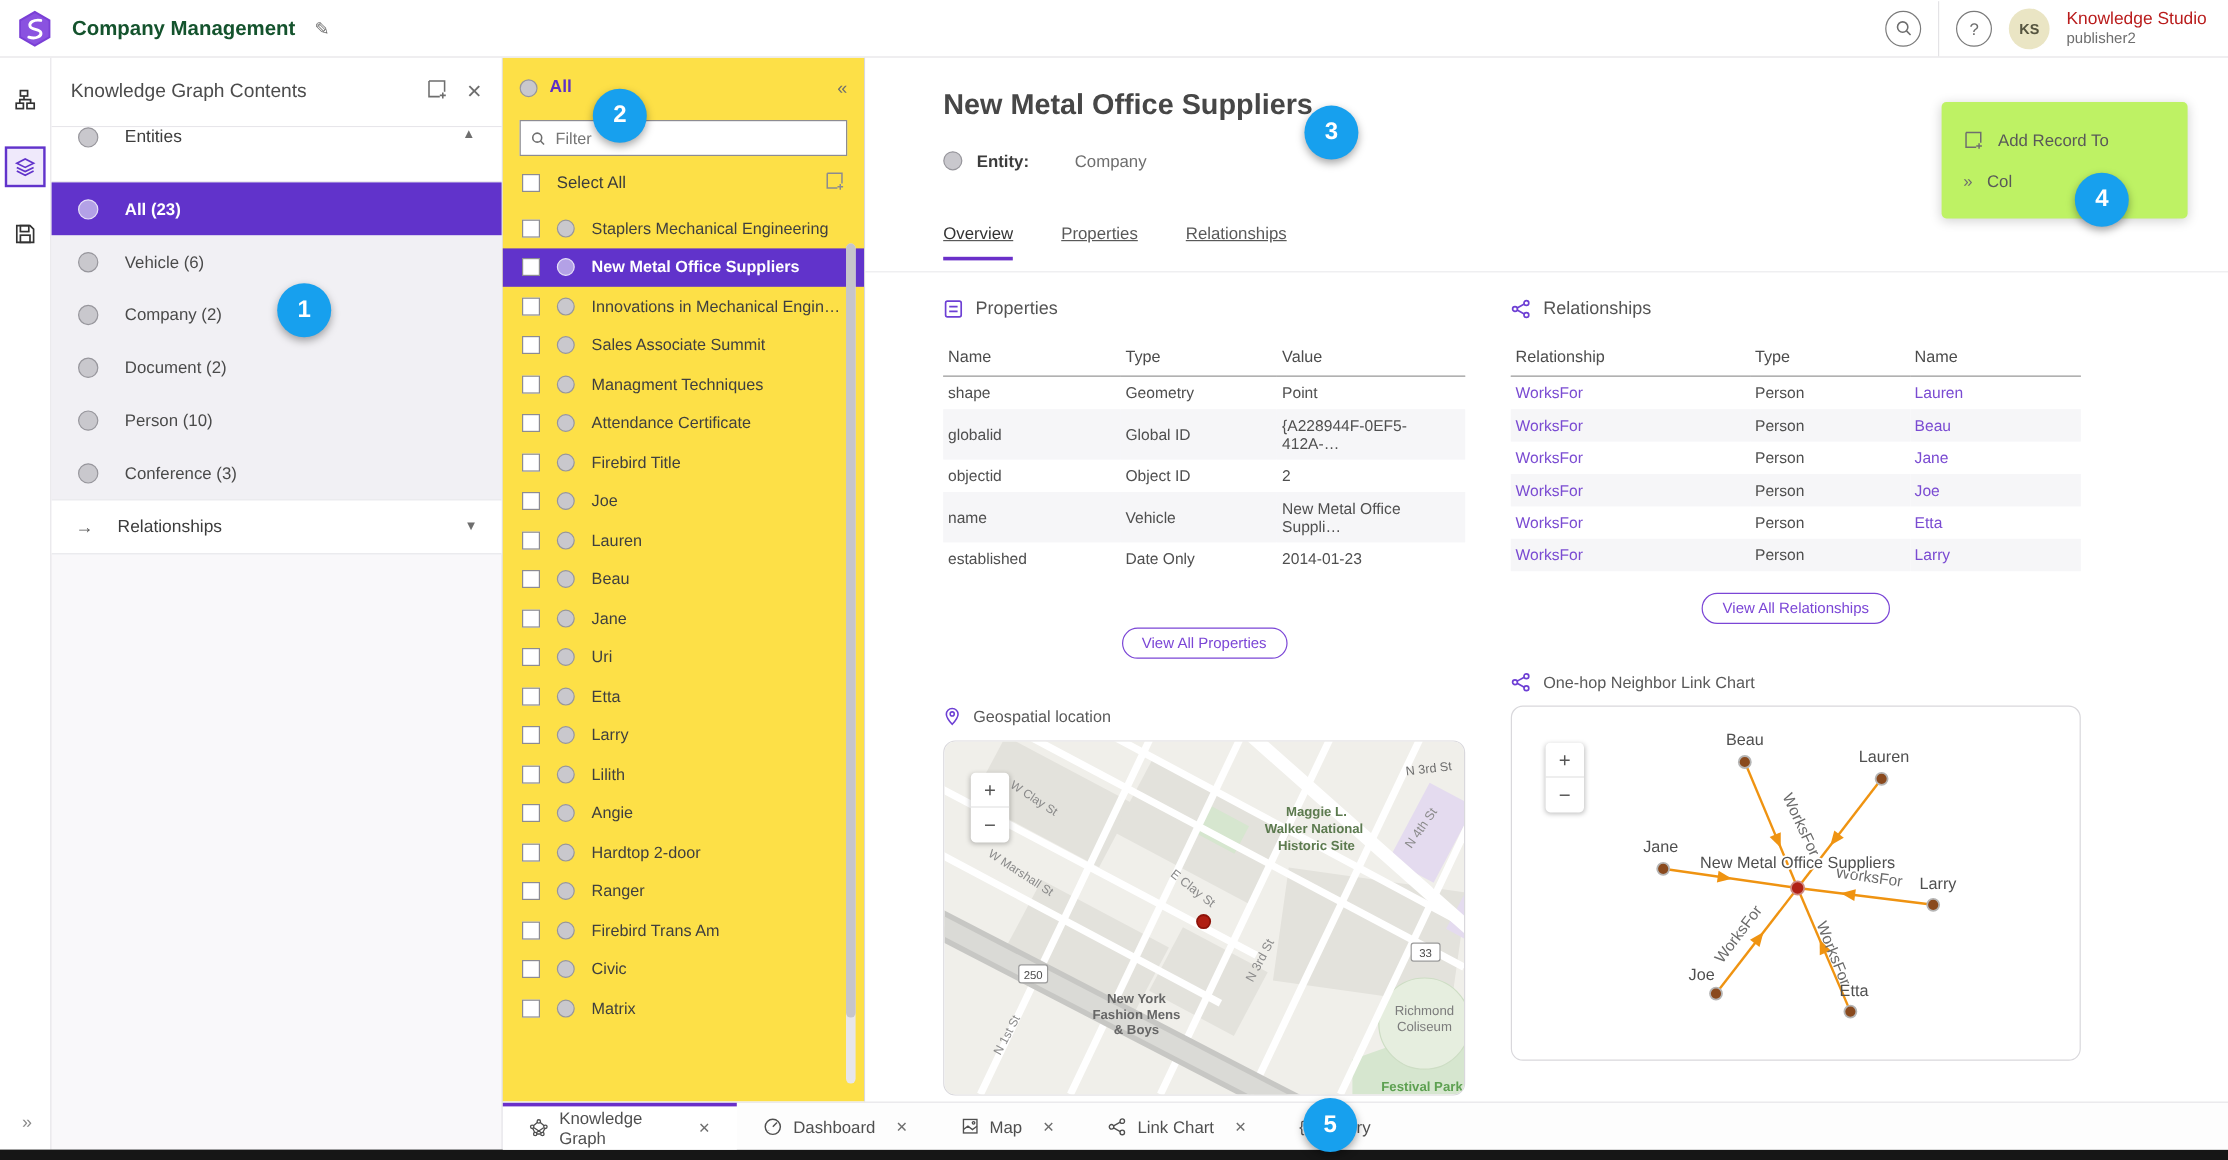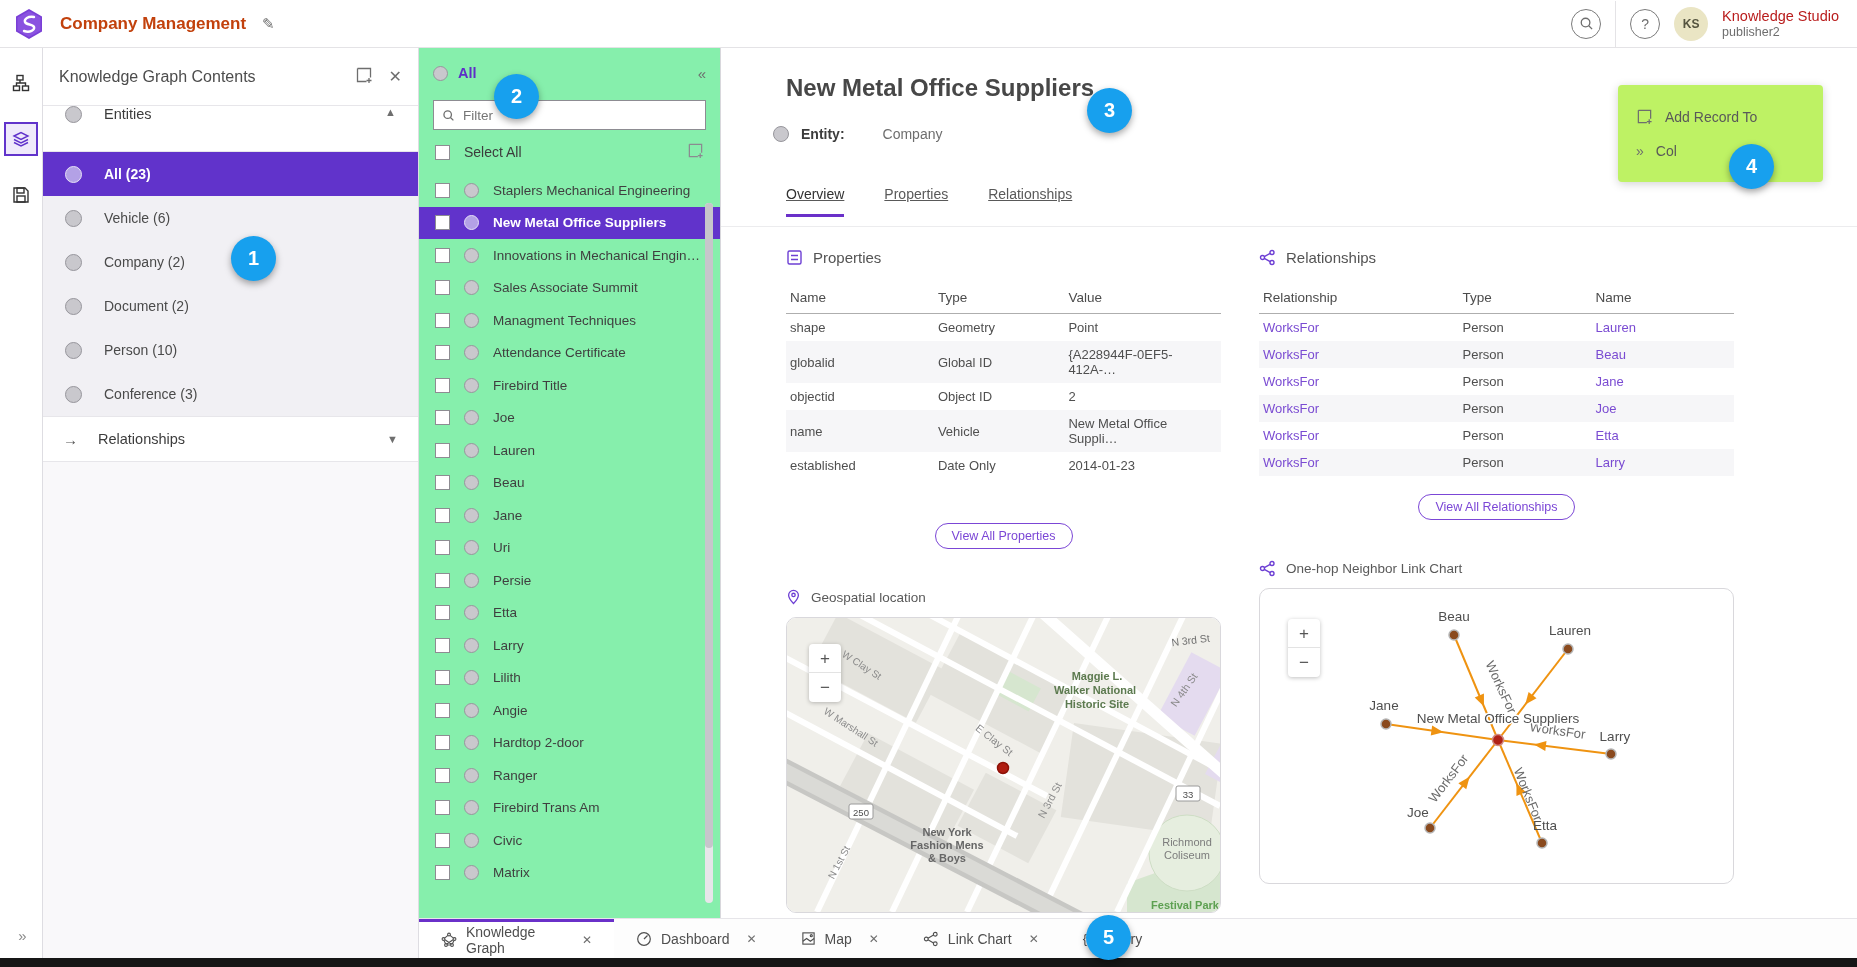--- a/index.html
+++ b/index.html
@@ -3,21 +3,21 @@
 <meta charset="utf-8">
 <style>
   * { margin:0; padding:0; box-sizing:border-box; }
   html,body { width:1857px; height:967px; overflow:hidden; background:#fff;
     font-family:"Liberation Sans", sans-serif; color:#4c4c4c; }
 
   
   .topbar { position:absolute; left:0; top:0; width:1857px; height:48px; background:#fff;
     border-bottom:1px solid #e4e3e6; display:flex; align-items:center; z-index:5; }
   .logo { width:30px; height:32px; margin-left:14px; }
-  .app-title { font-size:17px; font-weight:bold; color:#c2410c; margin-left:16px; }
+  .app-title { font-size:17px; font-weight:bold; color:#14532d; margin-left:16px; }
   .edit-pencil { margin-left:16px; color:#6e6e6e; font-size:15px; cursor:pointer; }
   .topbar-right { margin-left:auto; display:flex; align-items:center; gap:14px; padding-right:18px; }
   .circle-btn { width:30px; height:30px; border:1px solid #7b7b7b; border-radius:50%;
     display:flex; align-items:center; justify-content:center; color:#6e6e6e; font-size:14px; background:#fff; }
   .topbar-divider { width:1px; height:46px; background:#e4e3e6; }
   .avatar { width:34px; height:34px; border-radius:50%; background:#eae5c4; color:#55543f;
     display:flex; align-items:center; justify-content:center; font-size:12px; font-weight:bold; }
   .user-block { line-height:1.15; }
   .user-block .product { font-size:14.5px; color:#b91c1c; }
   .user-block .username { font-size:12.5px; color:#6e6e6e; }
@@ -45,21 +45,21 @@
   .entity-row.selected { background:#6133cb; color:#fff; font-weight:bold; }
   .gcircle { width:17px; height:17px; border-radius:50%; background:#c9c8cd; border:1px solid #97969c;
     margin-right:22px; flex:none; }
   .entity-row.selected .gcircle { background:#b3a1e6; border-color:#e6e0f7; }
   .relationships-row { height:46px; background:#fff; display:flex; align-items:center; padding:0 20px;
     border-top:1px solid #e7e6ea; border-bottom:1px solid #e7e6ea; font-size:14.5px; color:#3c3c3c; }
   .rel-arrow { color:#555; margin-right:20px; font-size:15px; }
   .relationships-row .chev { margin-left:auto; color:#6e6e6e; font-size:11px; }
 
   
-  .panel2 { position:absolute; left:419px; top:48px; width:302px; height:870px; background:#86efac;
+  .panel2 { position:absolute; left:419px; top:48px; width:302px; height:870px; background:#fde047;
     border-right:1px solid #d8d7dc; }
   .p2-header { height:50px; display:flex; align-items:center; padding:0 14px; }
   .p2-all { color:#5e2fc7; font-size:14.5px; font-weight:bold; margin-left:10px; }
   .p2-collapse { margin-left:auto; color:#6e6e6e; font-size:15px; }
   .filter-wrap { margin:2px 14px 0 14px; height:30px; background:#fff; border:1px solid #8d8c92;
     display:flex; align-items:center; padding:0 8px; gap:8px; }
   .filter-wrap input { border:none; outline:none; flex:1; font-size:13.5px; color:#333;
     font-family:"Liberation Sans", sans-serif; background:transparent; }
   .selectall-row { height:44px; display:flex; align-items:center; padding:0 16px; font-size:14px; color:#3c3c3c; }
   .cbox { width:15px; height:15px; border:1px solid #8d8c92; background:#fff; flex:none; margin-right:14px; }
@@ -68,21 +68,21 @@
   .record-row { height:32.5px; display:flex; align-items:center; padding:0 16px; font-size:13.5px; color:#3f3f3f; cursor:pointer; }
   .record-row .gcircle { width:15px; height:15px; margin-right:14px; }
   .record-row.selected { background:#6133cb; color:#fff; font-weight:bold; }
   .record-row.selected .gcircle { background:#b3a1e6; border-color:#e6e0f7; }
   .p2-scroll { position:absolute; right:7px; top:155px; width:8px; height:700px; border-radius:4px; background:#e7e6ea; }
   .p2-thumb { position:absolute; right:0; top:0; width:8px; height:645px; border-radius:4px; background:#c6c5cb; }
 
   
   .main { position:absolute; left:721px; top:48px; width:1136px; height:870px; background:#fff; overflow:hidden; }
   .detail-title { position:absolute; left:65px; top:26px; font-size:24px; font-weight:bold; color:#474747; }
-  .entity-line { position:absolute; left:52px; top:78px; display:flex; align-items:center; font-size:14px; }
+  .entity-line { position:absolute; left:65px; top:78px; display:flex; align-items:center; font-size:14px; }
   .entity-line .gcircle { width:16px; height:16px; margin-right:12px; }
   .entity-line b { color:#3c3c3c; margin-right:6px; }
   .entity-line .val { color:#6e6e6e;margin-left:32px; }
   .detail-tabs { position:absolute; left:65px; top:138px; display:flex; gap:40px; font-size:14px; color:#595959;text-decoration:underline; }
   .dtab { padding-bottom:12px; cursor:pointer; }
   .dtab.active { color:#323232; border-bottom:3px solid #6a30c9; }
   .tabs-divider { position:absolute; left:0; top:178px; width:1136px; border-bottom:1px solid #ececee; }
 
   .col-left  { position:absolute; left:65px;  top:196px; width:435px; }
   .col-right { position:absolute; left:538px; top:196px; width:475px; }
@@ -331,25 +331,20 @@
         <span class="gcircle"></span>
         <span>Jane</span>
       </div>
 
       <div class="record-row">
         <span class="cbox"></span>
         <span class="gcircle"></span>
         <span>Uri</span>
       </div>
 
-      <div class="record-row">
-        <span class="cbox"></span>
-        <span class="gcircle"></span>
-        <span>Persie</span>
-      </div>
 
       <div class="record-row">
         <span class="cbox"></span>
         <span class="gcircle"></span>
         <span>Etta</span>
       </div>
 
       <div class="record-row">
         <span class="cbox"></span>
         <span class="gcircle"></span>

